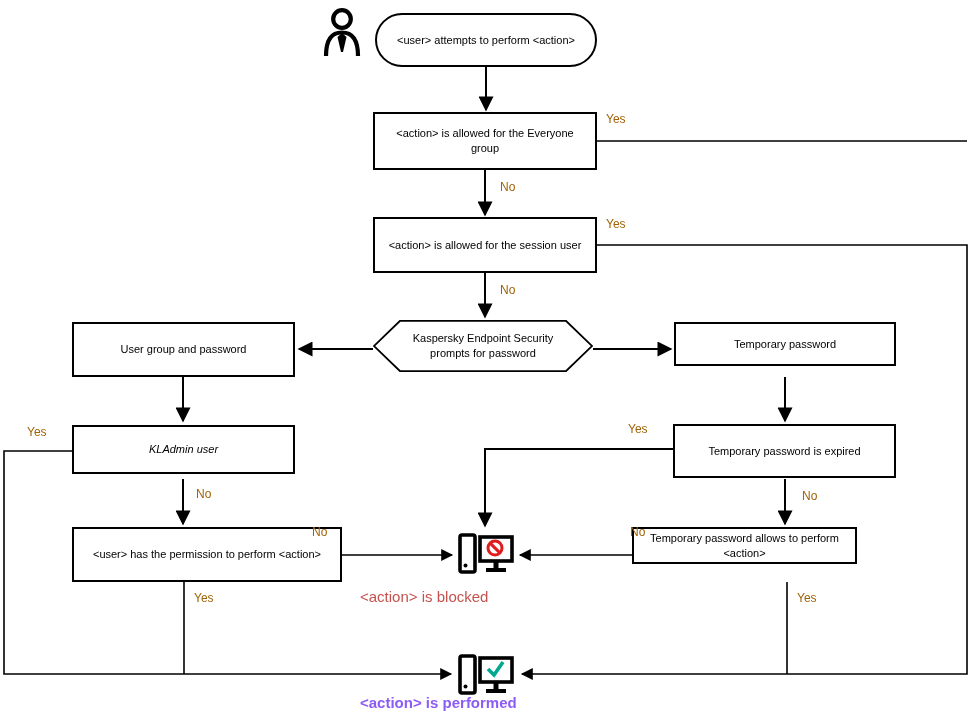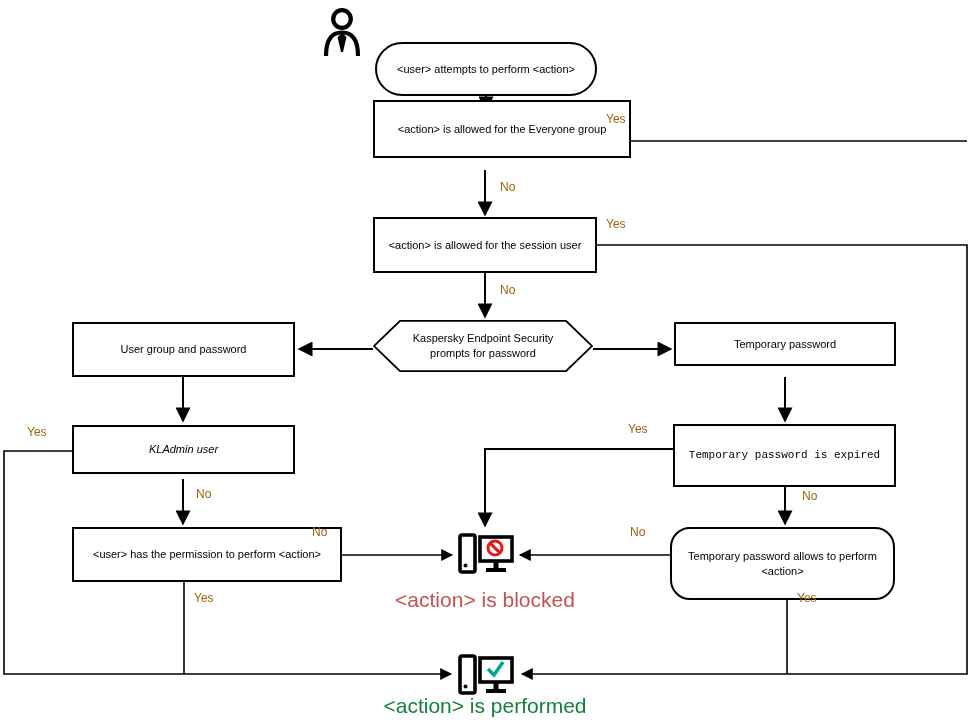--- a/index.html
+++ b/index.html
@@ -6,31 +6,31 @@
   .canvas{
     position:relative;width:975px;height:722px;background:#ffffff;
     font-family:"Liberation Sans",sans-serif;color:#000;overflow:hidden;
   }
   .wires{position:absolute;left:0;top:0;width:975px;height:722px;}
   .node{
     position:absolute;box-sizing:border-box;border:2px solid #000;background:#fff;
     display:flex;align-items:center;justify-content:center;text-align:center;
     font-size:11px;line-height:1.35;padding:4px 10px;
   }
-  .stadium{border-radius:28px;margin-top:29px;}
+  .stadium{border-radius:28px;}
   .hex{
     position:absolute;box-sizing:border-box;display:flex;align-items:center;
     justify-content:center;text-align:center;font-size:11px;line-height:1.35;
   }
   .hex .hex-bg{position:absolute;left:0;top:0;width:100%;height:100%;}
   .hex .hex-label{position:relative;width:170px;}
   .edge-label{position:absolute;font-size:12px;color:#a16207;white-space:nowrap;}
-  .status{position:absolute;width:250px;text-align:center;font-size:21px;white-space:nowrap;}
+  .status{position:absolute;width:250px;text-align:left;font-size:15px;white-space:nowrap;}
   .status-blocked{color:#C4524E;}
-  .status-performed{color:#15803d;}
+  .status-performed{color:#8b5cf6;font-weight:bold;}
   .icon-abs{position:absolute;line-height:0;}
 </style>
 </head>
 <body>
 
 <div class="canvas">
 
   <svg class="wires" viewBox="0 0 975 722">
     <defs>
       <marker id="ah" viewBox="0 0 10 10" refX="9" refY="5" markerWidth="8.5" markerHeight="7.5" orient="auto-start-reverse">
@@ -63,21 +63,21 @@
       <circle cx="21" cy="13" r="8.8" fill="none" stroke="#000" stroke-width="4.2"></circle>
       <path d="M5 50 C5 32 12 26.5 21 26.5 C30 26.5 37 32 37 50" fill="none" stroke="#000" stroke-width="4.2"></path>
       <path d="M21 27 L16.5 31 L20 46 L22 46 L25.5 31 Z" fill="#000"></path>
     </svg>
   </div>
 
   <div class="node stadium" style="left:375px;top:13px;width:222px;height:54px;">
     <span>&lt;user&gt; attempts to perform &lt;action&gt;</span>
   </div>
 
-  <div class="node" style="left:373px;top:100px;width:258px;height:58px;">
+  <div class="node" style="left:373px;top:112px;width:224px;height:58px;">
     <span>&lt;action&gt; is allowed for the Everyone group</span>
   </div>
 
   <div class="node" style="left:373px;top:217px;width:224px;height:56px;">
     <span>&lt;action&gt; is allowed for the session user</span>
   </div>
 
   <div class="hex" style="left:373px;top:320px;width:220px;height:52px;">
     <svg class="hex-bg" viewBox="0 0 220 58" preserveAspectRatio="none">
       <polygon points="1,29 27,1 193,1 219,29 193,57 27,57" fill="#fff" stroke="#000" stroke-width="2"></polygon>
@@ -94,25 +94,25 @@
   </div>
 
   <div class="node" style="left:72px;top:527px;width:270px;height:55px;">
     <span>&lt;user&gt; has the permission to perform &lt;action&gt;</span>
   </div>
 
   <div class="node" style="left:674px;top:322px;width:222px;height:44px;">
     <span>Temporary password</span>
   </div>
 
-  <div class="node" style="left:673px;top:424px;width:223px;height:63px;font-family:Liberation Mono, monospace;">
+  <div class="node" style="left:673px;top:424px;width:223px;height:54px;">
     <span>Temporary password is expired</span>
   </div>
 
-  <div class="node" style="left:670px;top:527px;width:225px;height:73px;border-radius:20px;">
+  <div class="node" style="left:632px;top:527px;width:225px;height:37px;">
     <span>Temporary password allows to perform &lt;action&gt;</span>
   </div>
 
   <div class="edge-label" style="left:606px;top:112px;">Yes</div>
   <div class="edge-label" style="left:500px;top:180px;">No</div>
   <div class="edge-label" style="left:606px;top:217px;">Yes</div>
   <div class="edge-label" style="left:500px;top:283px;">No</div>
   <div class="edge-label" style="left:27px;top:425px;">Yes</div>
   <div class="edge-label" style="left:196px;top:487px;">No</div>
   <div class="edge-label" style="left:312px;top:525px;">No</div>

